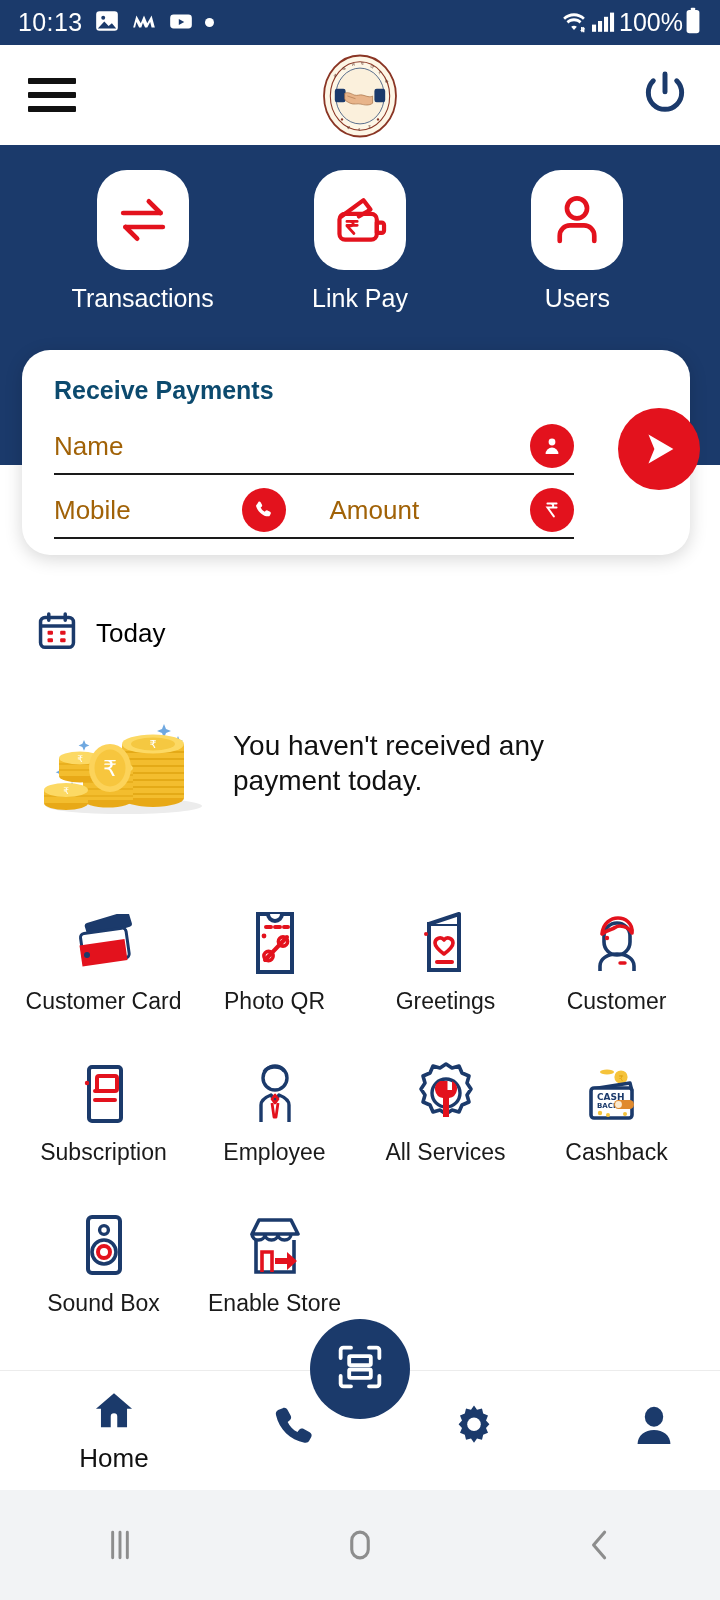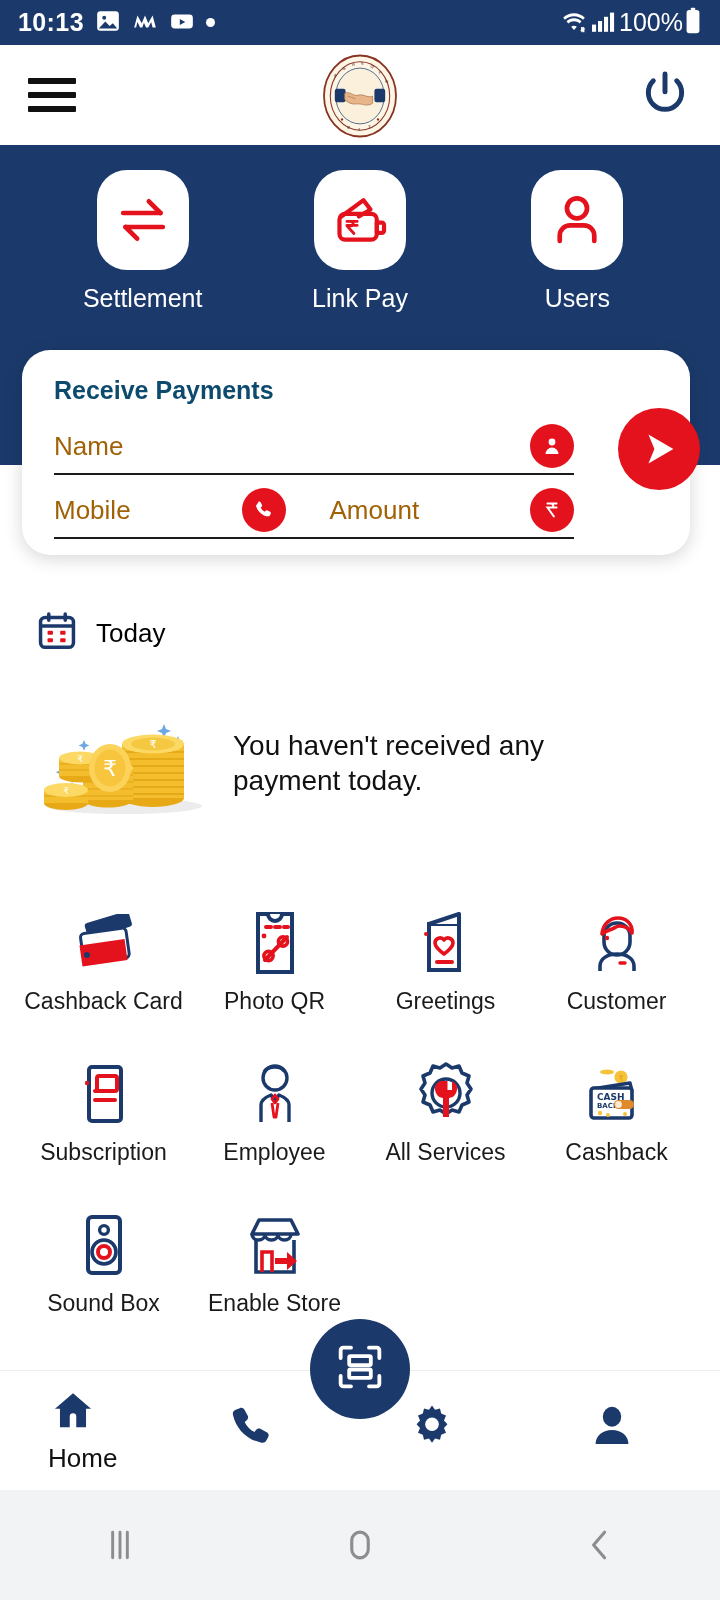--- a/index.html
+++ b/index.html
@@ -11,21 +11,21 @@
     position:relative;
   }
   .phone { width:720px; height:1600px; position:relative; background:#fff; }
 
   
   .statusbar{
     height:45px; background:#1b3a6b; display:flex; align-items:center;
     padding:0 18px; color:#fff;
   }
   .sb-left{ display:flex; align-items:center; gap:11px; }
-  .sb-time{ font-size:25px; letter-spacing:.4px; font-weight:700; }
+  .sb-time{ font-size:25px; letter-spacing:.4px; font-weight:400; }
   .sb-right{ margin-left:auto; display:flex; align-items:center; gap:1px; }
   .sb-pct{ font-size:25px; }
   .sb-dot{ width:9px; height:9px; border-radius:50%; background:#fff; display:inline-block; }
 
   
   .appbar{
     height:100px; background:#fff; display:flex; align-items:center;
     padding:0 28px; position:relative;
   }
   .hamburger{ width:48px; height:34px; display:flex; flex-direction:column; justify-content:space-between; cursor:pointer; }
@@ -95,21 +95,21 @@
   .g-item{ display:flex; flex-direction:column; align-items:center; cursor:pointer; }
   .g-ico{ height:76px; display:flex; align-items:flex-end; justify-content:center; }
   .g-lab{ font-size:23px; color:#1a1a1a; margin-top:12px; white-space:nowrap; }
 
   
   .bottomnav{
     position:absolute; left:0; right:0; bottom:110px; height:120px;
     background:#fff; border-top:1px solid #ececec;
     display:flex; align-items:center;
   }
-  .bn-item{ flex:1; display:flex; flex-direction:column; cursor:pointer;padding-left:48px; }
+  .bn-item{ flex:1; display:flex; flex-direction:column; align-items:center; cursor:pointer;padding-left:48px; }
   .bn-lab{ font-size:26px; color:#111; margin-top:6px; }
   .fab{
     position:absolute; left:50%; transform:translateX(-50%); top:-52px;
     width:100px; height:100px; border-radius:50%; background:#1b3a6b;
     display:flex; align-items:center; justify-content:center; cursor:pointer;
   }
   
   .androidnav{
     position:absolute; left:0; right:0; bottom:0; height:110px;
     background:#f2f3f5; display:flex; align-items:center; justify-content:space-around;
@@ -223,21 +223,21 @@
 
     <div class="quick-item">
       <div class="quick-tile">
         <svg width="56" height="56" viewBox="0 0 24 24" fill="none" stroke="#e3121d" stroke-width="2" stroke-linecap="round" stroke-linejoin="round">
           <path d="M3.5 9h16"></path>
             <path d="M14.5 4l5 5"></path>
           <path d="M20.5 15h-16"></path>
             <path d="M9.5 20l-5-5"></path>
         </svg>
       </div>
-      <div class="quick-label">Settlement</div>
+      <div class="quick-label">Transactions</div>
     </div>
 
 
     <div class="quick-item">
       <div class="quick-tile">
         <svg width="56" height="56" viewBox="0 0 24 24" fill="none" stroke="#e3121d" stroke-width="1.8" stroke-linecap="round" stroke-linejoin="round">
           <path d="M4 10.5l9.5-7 3 4-5 3"></path>
           <rect x="3.2" y="9.4" width="16" height="11" rx="2.4"></rect>
           <path d="M19.2 13.1h2.1a1 1 0 0 1 1 1v2.4a1 1 0 0 1-1 1h-2.1z"></path>
           <path d="M6.4 12.6h4.4M6.4 14.3h4.4M7.6 12.6c1.8 0 2 1.9.4 1.9H6.4l3 3.3" stroke-width="1.2"></path>
@@ -384,21 +384,21 @@
 
     <div class="g-item">
       <div class="g-ico">
         <svg width="72" height="62" viewBox="0 0 72 62">
           <rect x="16" y="10" width="46" height="16" rx="3" transform="rotate(-17 16 10)" fill="#1b3a6b"></rect>
           <rect x="12" y="20" width="46" height="30" rx="4" transform="rotate(-8 12 20)" fill="#fff" stroke="#1b3a6b" stroke-width="3"></rect>
           <path d="M11.5 31.5l45-6.4 3 21-45 6.4z" fill="#e3121d"></path>
           <circle cx="19" cy="41" r="3" fill="#1b3a6b"></circle>
         </svg>
       </div>
-      <div class="g-lab">Cashback Card</div>
+      <div class="g-lab">Customer Card</div>
     </div>
 
     <div class="g-item">
       <div class="g-ico">
         <svg width="62" height="66" viewBox="0 0 62 66">
           <path d="M14 4h34v58H14z" fill="none" stroke="#1b3a6b" stroke-width="4"></path>
           <path d="M24 4a7 7 0 0 0 14 0" fill="#fff" stroke="#1b3a6b" stroke-width="4"></path>
           <path d="M22 17h5M31 17h5M40 17h4" stroke="#e3121d" stroke-width="4" stroke-linecap="round"></path>
           <circle cx="20" cy="26" r="2.4" fill="#e3121d"></circle>
           <path d="M21 50L43 27" stroke="#e3121d" stroke-width="4" stroke-linecap="round"></path>

